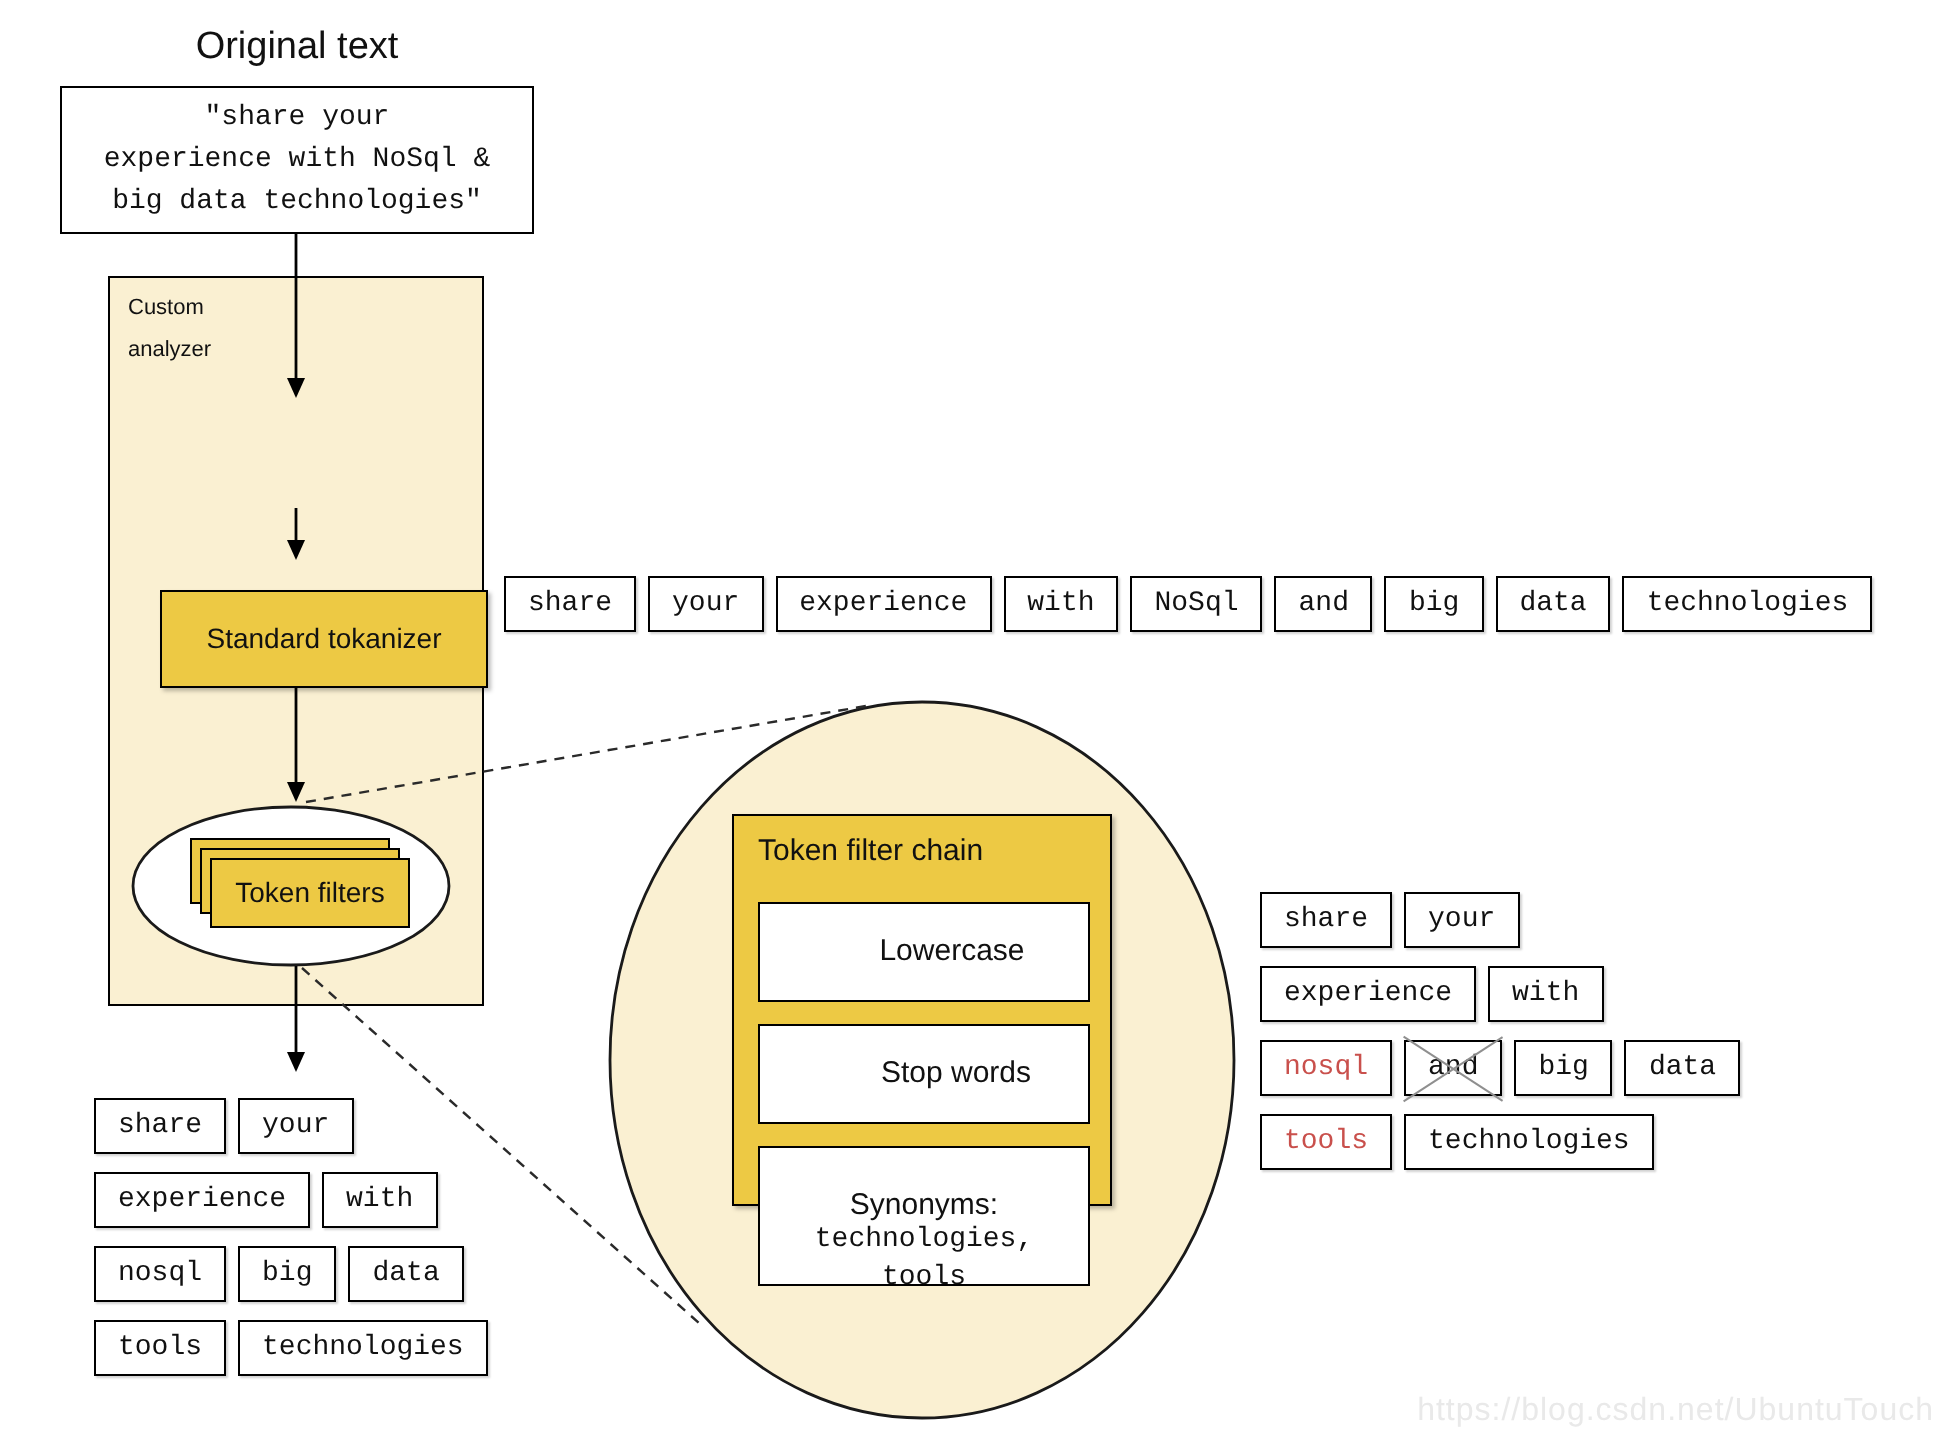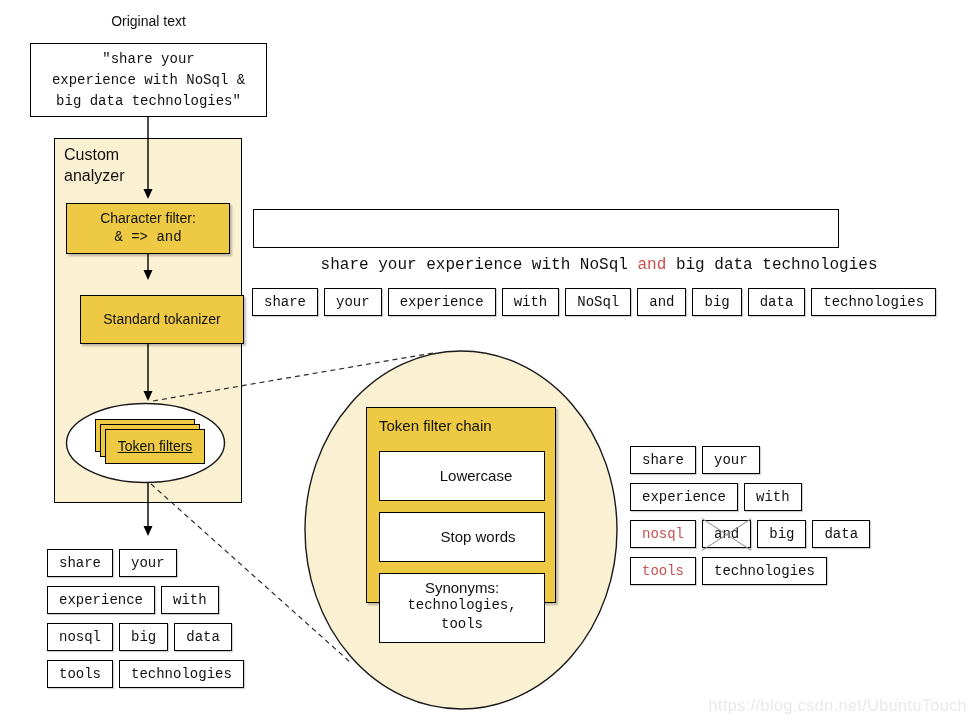--- a/index.html
+++ b/index.html
@@ -11,34 +11,34 @@
   .layer{position:absolute;left:0;top:0;width:972px;height:721px;}
 
   
   .bbox{border:1px solid #000;background:#fff;box-sizing:border-box;}
   .yellow{background:#edc944;box-shadow:1.5px 1.5px 2px rgba(0,0,0,.25);}
   .cream{background:#faf0d2;}
 
   .mono{font-family:"Liberation Mono","DejaVu Sans Mono",monospace;}
 
   
-  .orig-label{left:30px;top:13px;width:237px;text-align:center;font-size:14px;}
+  .orig-label{left:30px;top:13px;width:237px;text-align:center;font-size:19px;}
   .orig-box{left:30px;top:43px;width:237px;height:74px;font-size:14px;line-height:21px;
             text-align:center;padding-top:5px;}
 
   
   .analyzer{left:54px;top:138px;width:188px;height:365px;border:1px solid #000;box-sizing:border-box;}
-  .analyzer-label{left:64px;top:144px;font-size:16px;line-height:21px;}
+  .analyzer-label{left:64px;top:144px;font-size:11px;line-height:21px;}
   .charfilter{left:66px;top:203px;width:164px;height:51px;text-align:center;font-size:14px;padding-top:6px;}
   .charfilter .rule{font-size:14px;margin-top:3px;}
   .tokenizer{left:80px;top:282px;width:164px;height:49px;text-align:center;font-size:14px;line-height:47px;margin-top:13px;}
 
   
   .stackbox{width:100px;height:33px;border:1px solid #000;background:#edc944;box-sizing:border-box;}
-  .stack-front{width:100px;height:35px;line-height:33px;text-align:center;font-size:14px;text-decoration:underline;}
+  .stack-front{width:100px;height:35px;line-height:33px;text-align:center;font-size:14px;}
 
   
   .longbox{left:253px;top:209px;width:586px;height:39px;font-size:16px;line-height:37px;
            padding-left:9px;white-space:pre;}
 
   
   .tok{border:1px solid #000;background:#fff;box-sizing:border-box;
        font-family:"Liberation Mono","DejaVu Sans Mono",monospace;font-size:14px;
        padding:5px 11px;box-shadow:1px 1px 1px rgba(0,0,0,.18);white-space:nowrap;}
   .tok-row{display:flex;gap:6px;margin-bottom:9px;}
@@ -50,21 +50,21 @@
   .crossed::after{transform:rotate(-33deg);}
 
   
   .chain{left:366px;top:407px;width:190px;height:196px;border:1px solid #000;background:#edc944;
          box-sizing:border-box;box-shadow:1.5px 1.5px 2px rgba(0,0,0,.25);}
   .chain-title{position:absolute;left:12px;top:9px;font-size:15px;}
   .chain-step{position:absolute;left:12px;width:166px;border:1px solid #000;background:#fff;
               box-sizing:border-box;text-align:center;font-size:15px;}
   .step-0{top:43px;height:50px;line-height:48px;padding-left:28px;}
   .step-1{top:104px;height:50px;line-height:48px;padding-left:32px;}
-  .step-2{top:165px;height:70px;padding-top:5px;}
+  .step-2{top:165px;height:70px;padding-top:20px;}
   .step-2 .syn-line{font-size:14px;line-height:19px;}
 
   .watermark{right:5px;bottom:6px;font-size:16px;color:#e9e9e9;letter-spacing:.5px;}
 </style>
 </head>
 <body>
 
 <div class="canvas">
 
   <div class="abs analyzer cream"></div>
@@ -99,34 +99,27 @@
       <div>"share your</div>
       <div>experience with NoSql &amp;</div>
       <div>big data technologies"</div>
     </div>
 
     <div class="abs analyzer-label">
       <div>Custom</div>
       <div>analyzer</div>
     </div>
 
-    <div class="abs bbox yellow charfilter">
-      <div>Character filter:</div>
-      <div class="mono rule">&amp; =&gt; and</div>
-    </div>
 
     <div class="abs bbox yellow tokenizer">Standard tokanizer</div>
 
     <div class="abs stackbox" style="left:95px;top:419px;"></div>
     <div class="abs stackbox" style="left:100px;top:424px;"></div>
     <div class="abs stackbox stack-front" style="left:105px;top:429px;">Token filters</div>
 
-    <div class="abs bbox longbox mono">
-      <span>share your experience with NoSql </span><span class="red">and</span><span> big data technologies</span>
-    </div>
 
     <div class="abs tok-row" style="left:252px;top:288px;">
       <span class="tok">share</span>
       <span class="tok">your</span>
       <span class="tok">experience</span>
       <span class="tok">with</span>
       <span class="tok">NoSql</span>
       <span class="tok">and</span>
       <span class="tok">big</span>
       <span class="tok">data</span>

